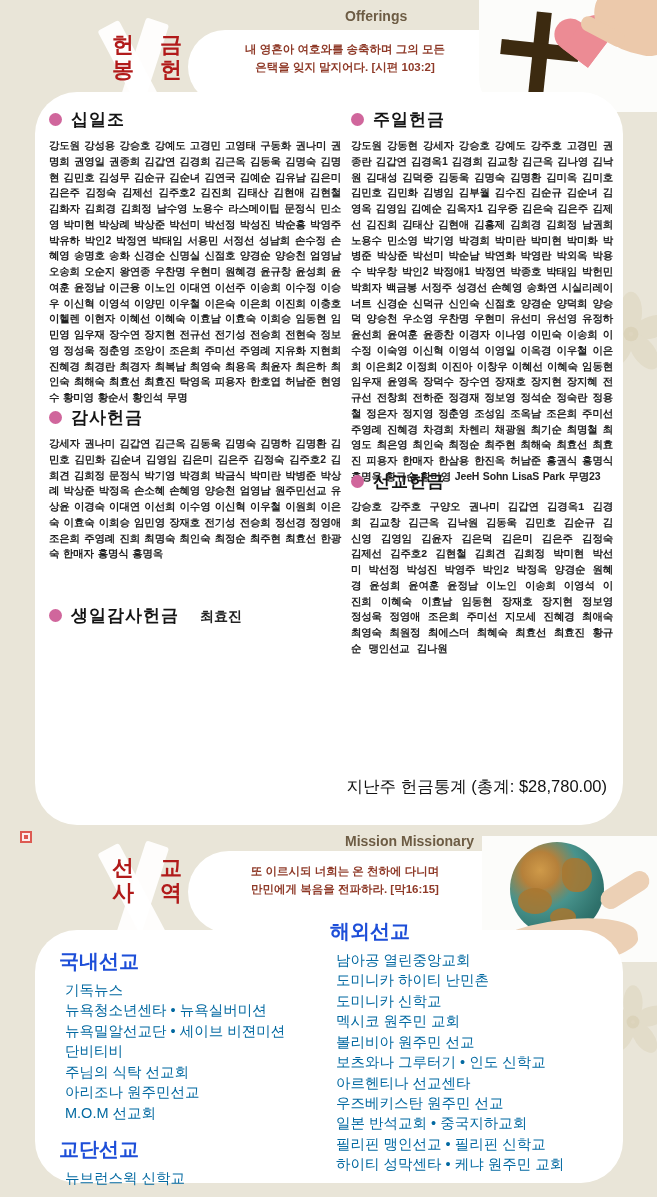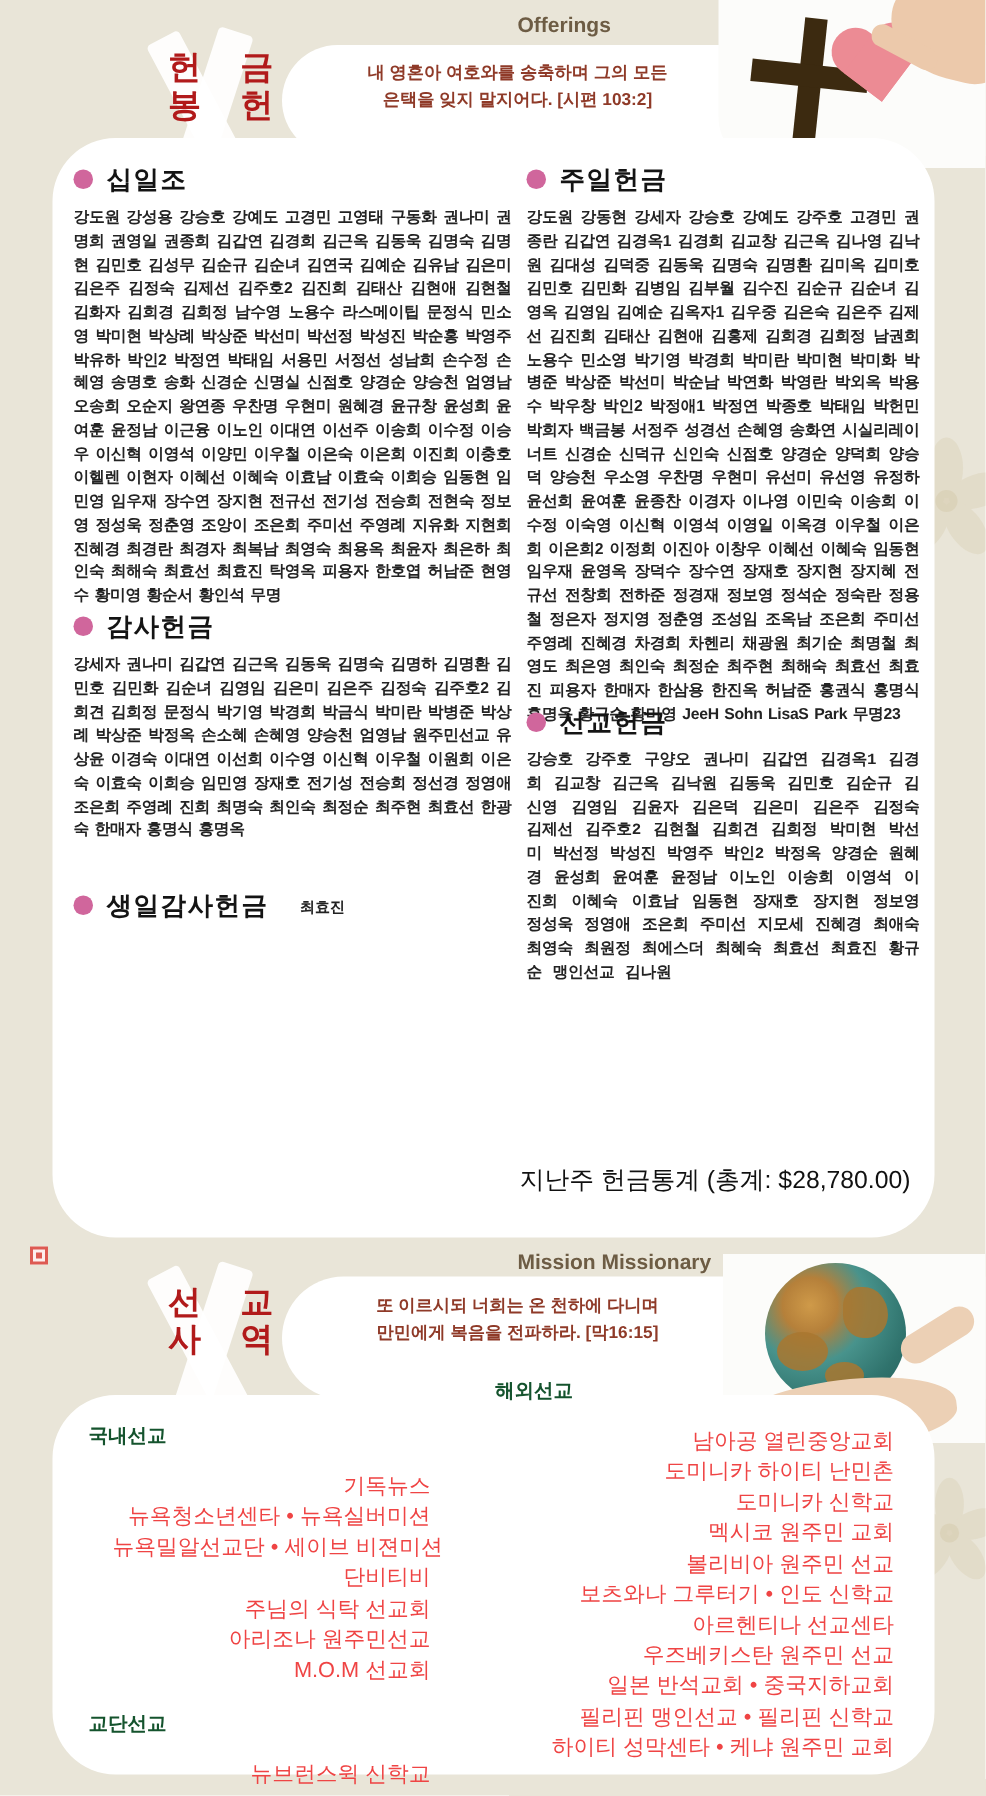--- a/index.html
+++ b/index.html
@@ -81,40 +81,40 @@
   .panel { position:absolute; left:35px; width:588px; background:#fff; border-radius:42px; }
   #panel1 { top:92px;  height:733px; }
   #panel2 { top:930px; height:253px; }
 
   .col { position:absolute; top:0; height:100%; }
   #col-left  { left:14px;  width:292px; }
   #col-right { left:316px; width:262px; }
   .sec { position:absolute; left:0; right:0; }
   #sec-tithe    { top:16px; }
   #sec-thanks   { top:314px; }
-  #sec-birthday { top:500px; }
+  #sec-birthday { top:512px; }
   #sec-sunday   { top:16px; }
   #sec-offering { top:378px;font-family:Liberation Mono, monospace; }
   #sec-kenya    { top:544px; }
 
   .sec-head { display:flex; align-items:center; gap:9px; margin-bottom:7px; }
   .bullet { width:13px; height:13px; border-radius:50%; background:#d0669c; flex:0 0 auto; }
   .sec-head h3 { margin:0; font-size:17px; color:#141414; letter-spacing:1px; }
-  .inline-name { font-size:10px; font-weight:bold; color:#222; margin-left:12px; padding-top:3px; }
+  .inline-name { font-size:14px; font-weight:bold; color:#222; margin-left:12px; padding-top:3px; }
   .names { margin:0; font-size:10.5px; font-weight:bold; color:#232323;
     line-height:1.5; text-align:justify; letter-spacing:-0.2px; word-spacing:1px; }
   .total { position:absolute; right:16px; top:684px; font-size:16.5px; font-weight:normal; color:#111; }
 
   
   .m-block { position:absolute; }
   #m-domestic { left:24px;  top:18px;  width:244px; }
   #m-overseas { left:295px; top:-12px; width:282px; }
-  .m-head { font-size:13px; font-weight:bold; color:#14532d; margin:0 0 5px 0; }
+  .m-head { font-size:20px; font-weight:bold; color:#1d4ed8; margin:0 0 5px 0; }
   .m-head2 { margin-top:13px; }
-  .m-list { list-style:none; margin:16px; padding:0; font-size:14.5px; color:#ef4444; line-height:1.34;text-align:right; }
+  .m-list { list-style:none; margin:6px; padding:0; font-size:14.5px; color:#0369a1; line-height:1.34; }
   .m-list li { margin-bottom:1px; white-space:nowrap; }
 
   
   .red-sq { position:absolute; left:20px; top:831px; width:8px; height:8px;
     border:2px solid #dd5a52; background:#fdeeee; }
   .red-sq::after { content:""; position:absolute; left:2px; top:2px; width:4px; height:4px; background:#dd5a52; }
 </style>
 </head>
 <body>
 

